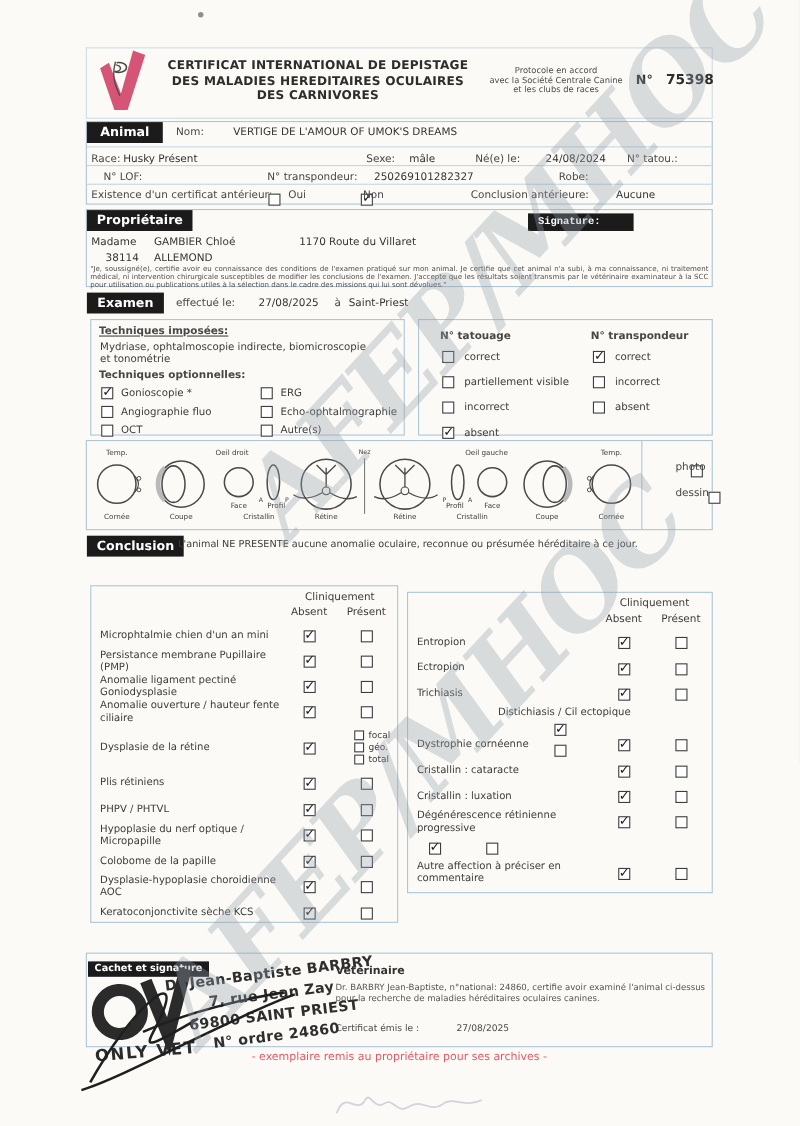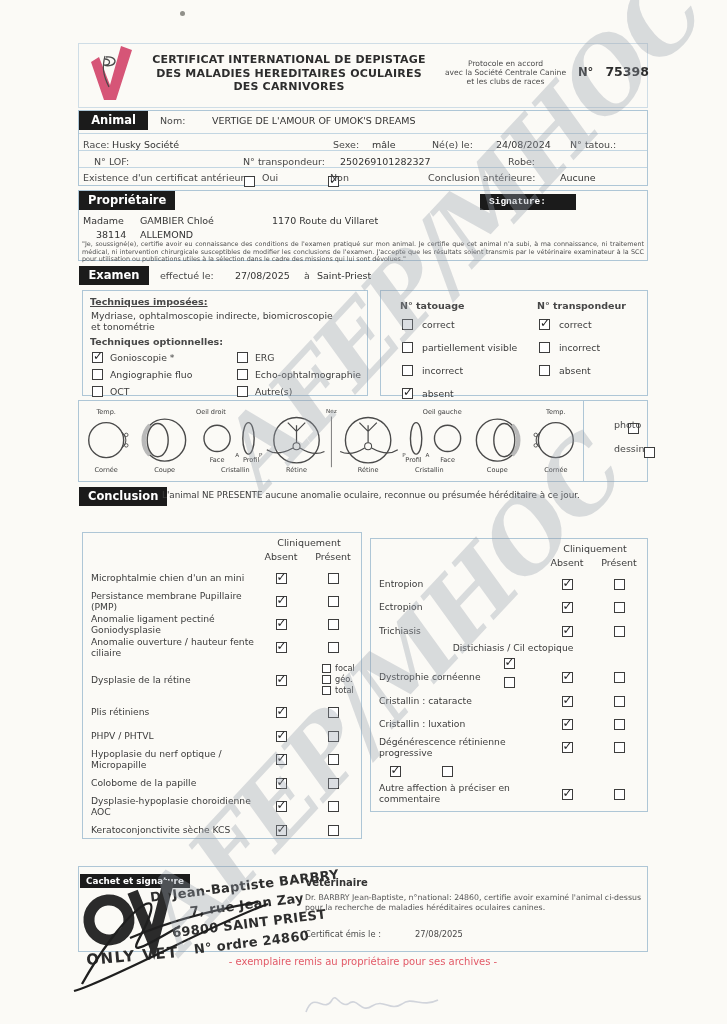--- a/index.html
+++ b/index.html
@@ -90,21 +90,21 @@
   </div>
 
   
   <div class="box" style="left:78px;top:110px;width:570px;height:76px;"></div>
   <div class="abs blackbox" style="left:79px;top:111px;font-size:11.5px;width:69px;text-align:center;">Animal</div>
   <span class="abs lbl" style="left:160px;top:115px;">Nom:</span>
   <span class="abs val" style="left:212px;top:115px;">VERTIGE DE L'AMOUR OF UMOK'S DREAMS</span>
   <div class="hline" style="left:79px;top:133px;width:568px;"></div>
 
   <span class="abs lbl" style="left:83px;top:139px;">Race:</span>
-  <span class="abs val" style="left:112px;top:139px;">Husky Société</span>
+  <span class="abs val" style="left:112px;top:139px;">Husky Présent</span>
   <span class="abs lbl" style="left:333px;top:139px;">Sexe:</span>
   <span class="abs val" style="left:372px;top:139px;">mâle</span>
   <span class="abs lbl" style="left:432px;top:139px;">Né(e) le:</span>
   <span class="abs val" style="left:496px;top:139px;">24/08/2024</span>
   <span class="abs lbl" style="left:570px;top:139px;">N° tatou.:</span>
   <div class="hline" style="left:79px;top:150px;width:568px;"></div>
 
   <span class="abs lbl" style="left:83px;top:156px;margin-left:11px;">N° LOF:</span>
   <span class="abs lbl" style="left:243px;top:156px;">N° transpondeur:</span>
   <span class="abs val" style="left:340px;top:156px;">250269101282327</span>

